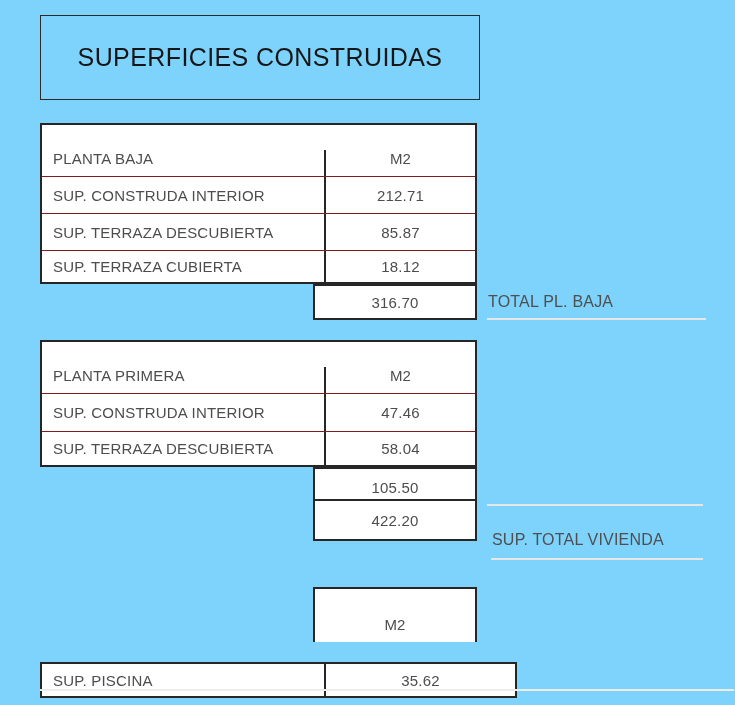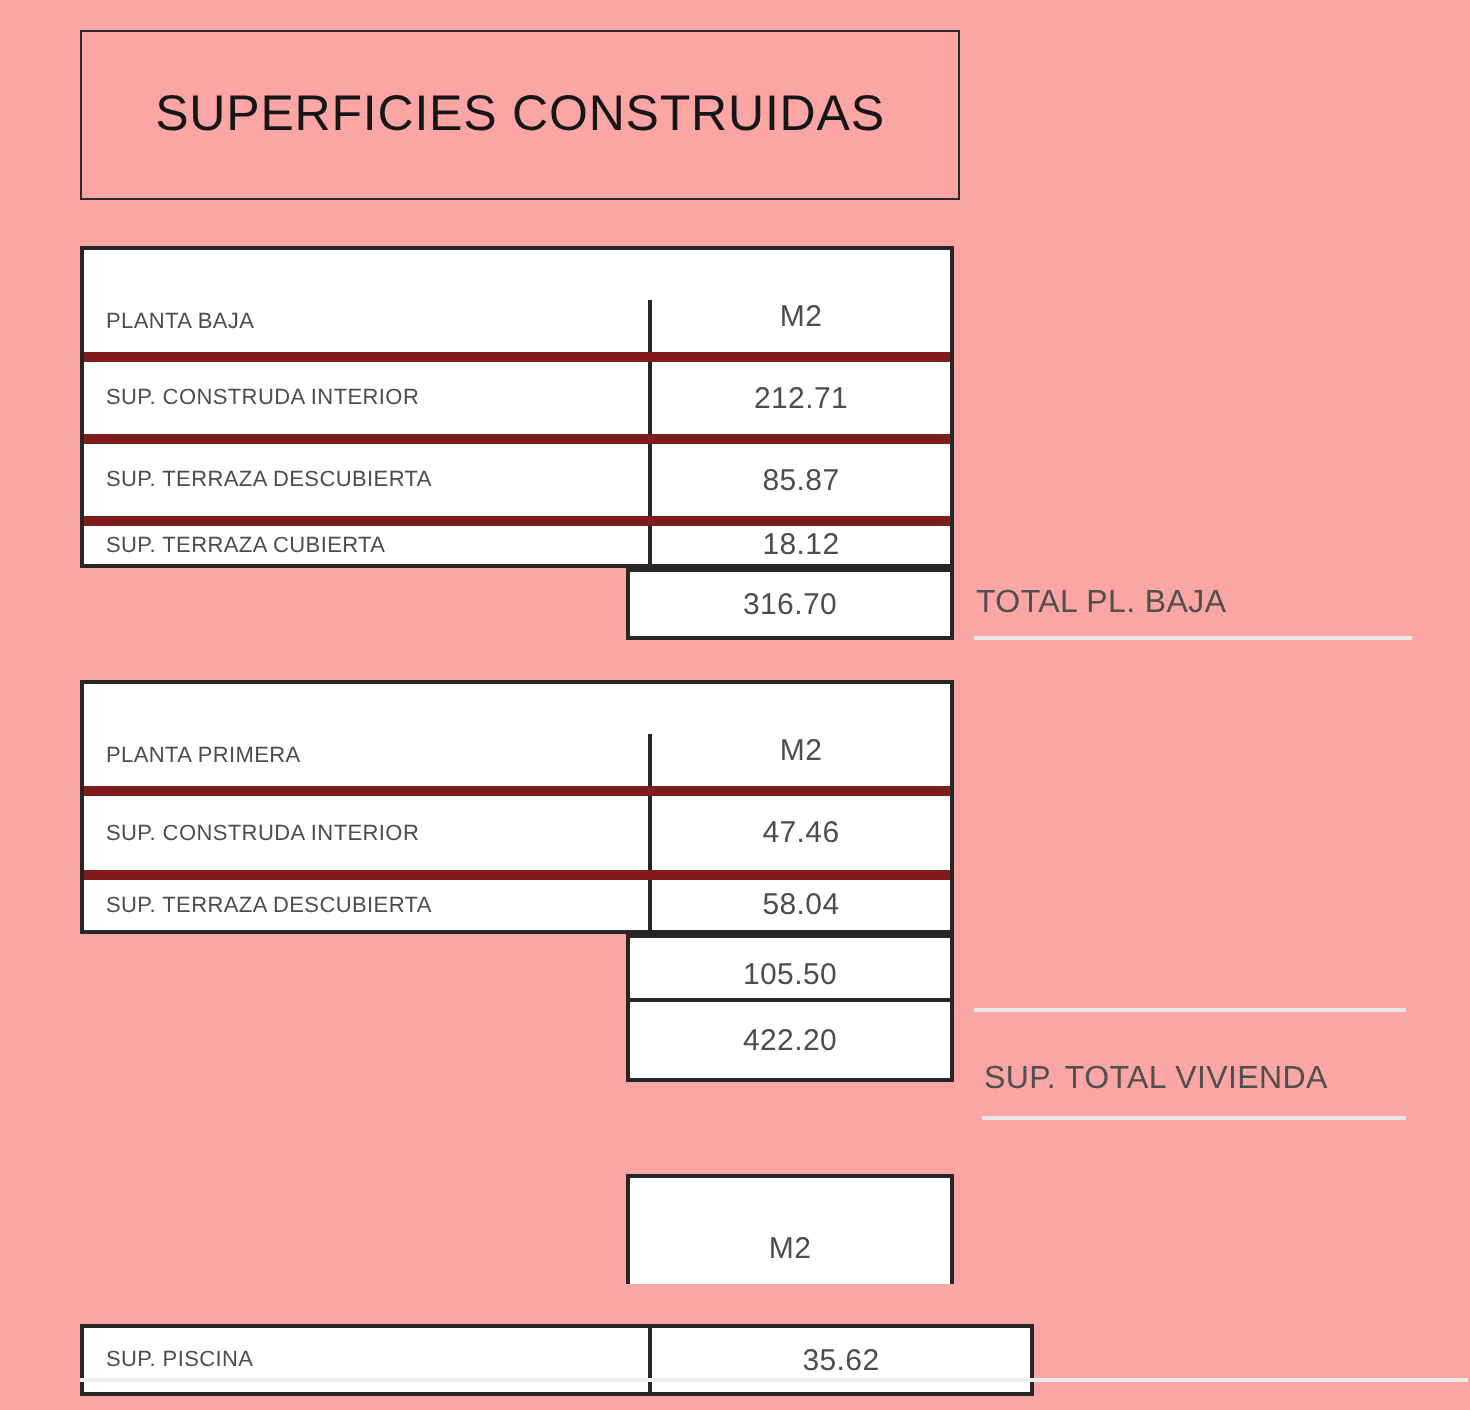--- a/index.html
+++ b/index.html
@@ -4,21 +4,21 @@
 <style>
   html,body{margin:0;padding:0;background:#ffffff;}
   body{
     font-family:"Liberation Sans", sans-serif;
     color:#4d4d4d;
     -webkit-font-smoothing:antialiased;
   }
   .page{
     position:relative;
     width:735px;height:705px;
-    background:#fca5a5;
+    background:#7dd3fc;
     overflow:hidden;
   }
   .abs{position:absolute;box-sizing:border-box;}
 
   
   .title-box{
     left:40px;top:15px;width:440px;height:85px;
     border:1.5px solid #2b2b2b;
     display:flex;align-items:center;justify-content:center;
   }
@@ -26,27 +26,27 @@
     font-size:25px;color:#161616;letter-spacing:.4px;white-space:nowrap;
   }
 
   
   .tbl{
     border:2px solid #262626;
     display:flex;flex-direction:column;
     background:#fff;
   }
   .trow{display:flex;width:100%;}
-  .trow + .trow{border-top:5px solid #7f1d1d;}
+  .trow + .trow{border-top:1px solid #7f1d1d;}
   .hdr-row{align-items:flex-end;}
   .cell-label{
     flex:0 0 271px;max-width:271px;
     display:flex;align-items:center;
     padding:0 0 0 11px;
-    font-size:11px;letter-spacing:.2px;white-space:nowrap;overflow:hidden;
+    font-size:15px;letter-spacing:.2px;white-space:nowrap;overflow:hidden;
   }
   .cell-value{
     flex:1 1 auto;
     border-left:2px solid #262626;
     display:flex;align-items:center;justify-content:center;
     font-size:15px;letter-spacing:.2px;
   }
   .hdr-row .cell-label,.hdr-row .cell-value{
     align-items:flex-end;padding-bottom:9px;
   }

